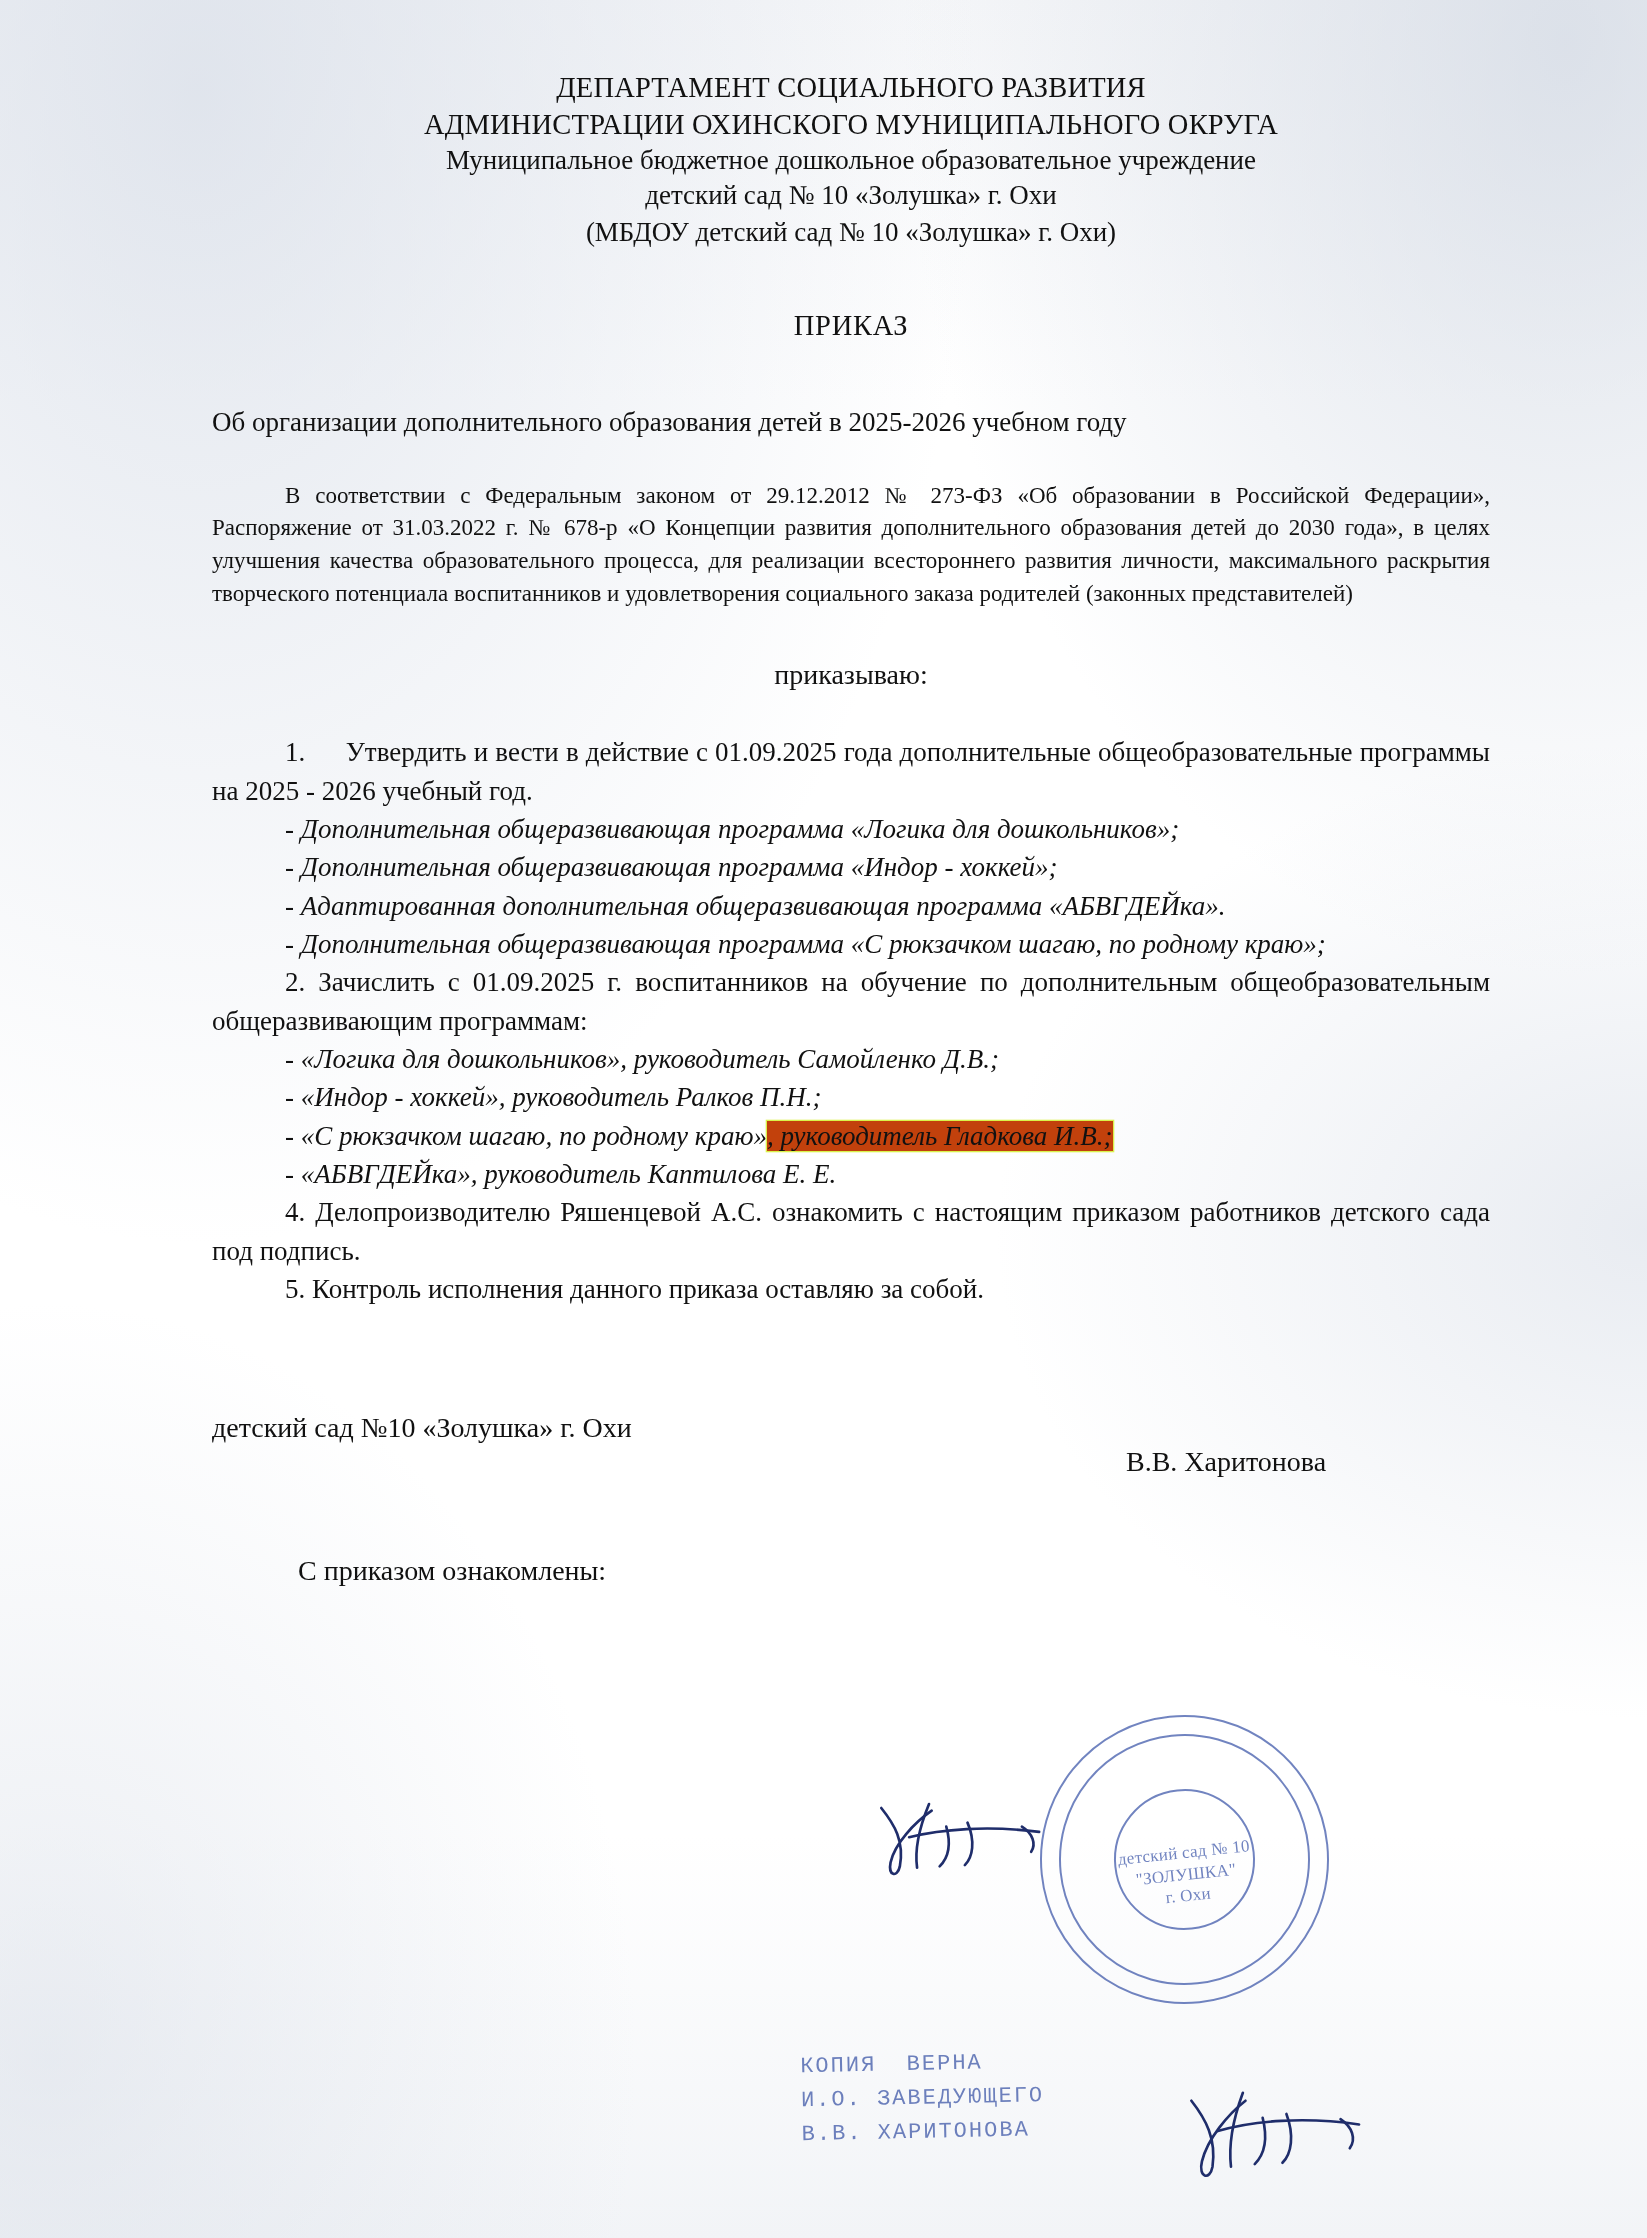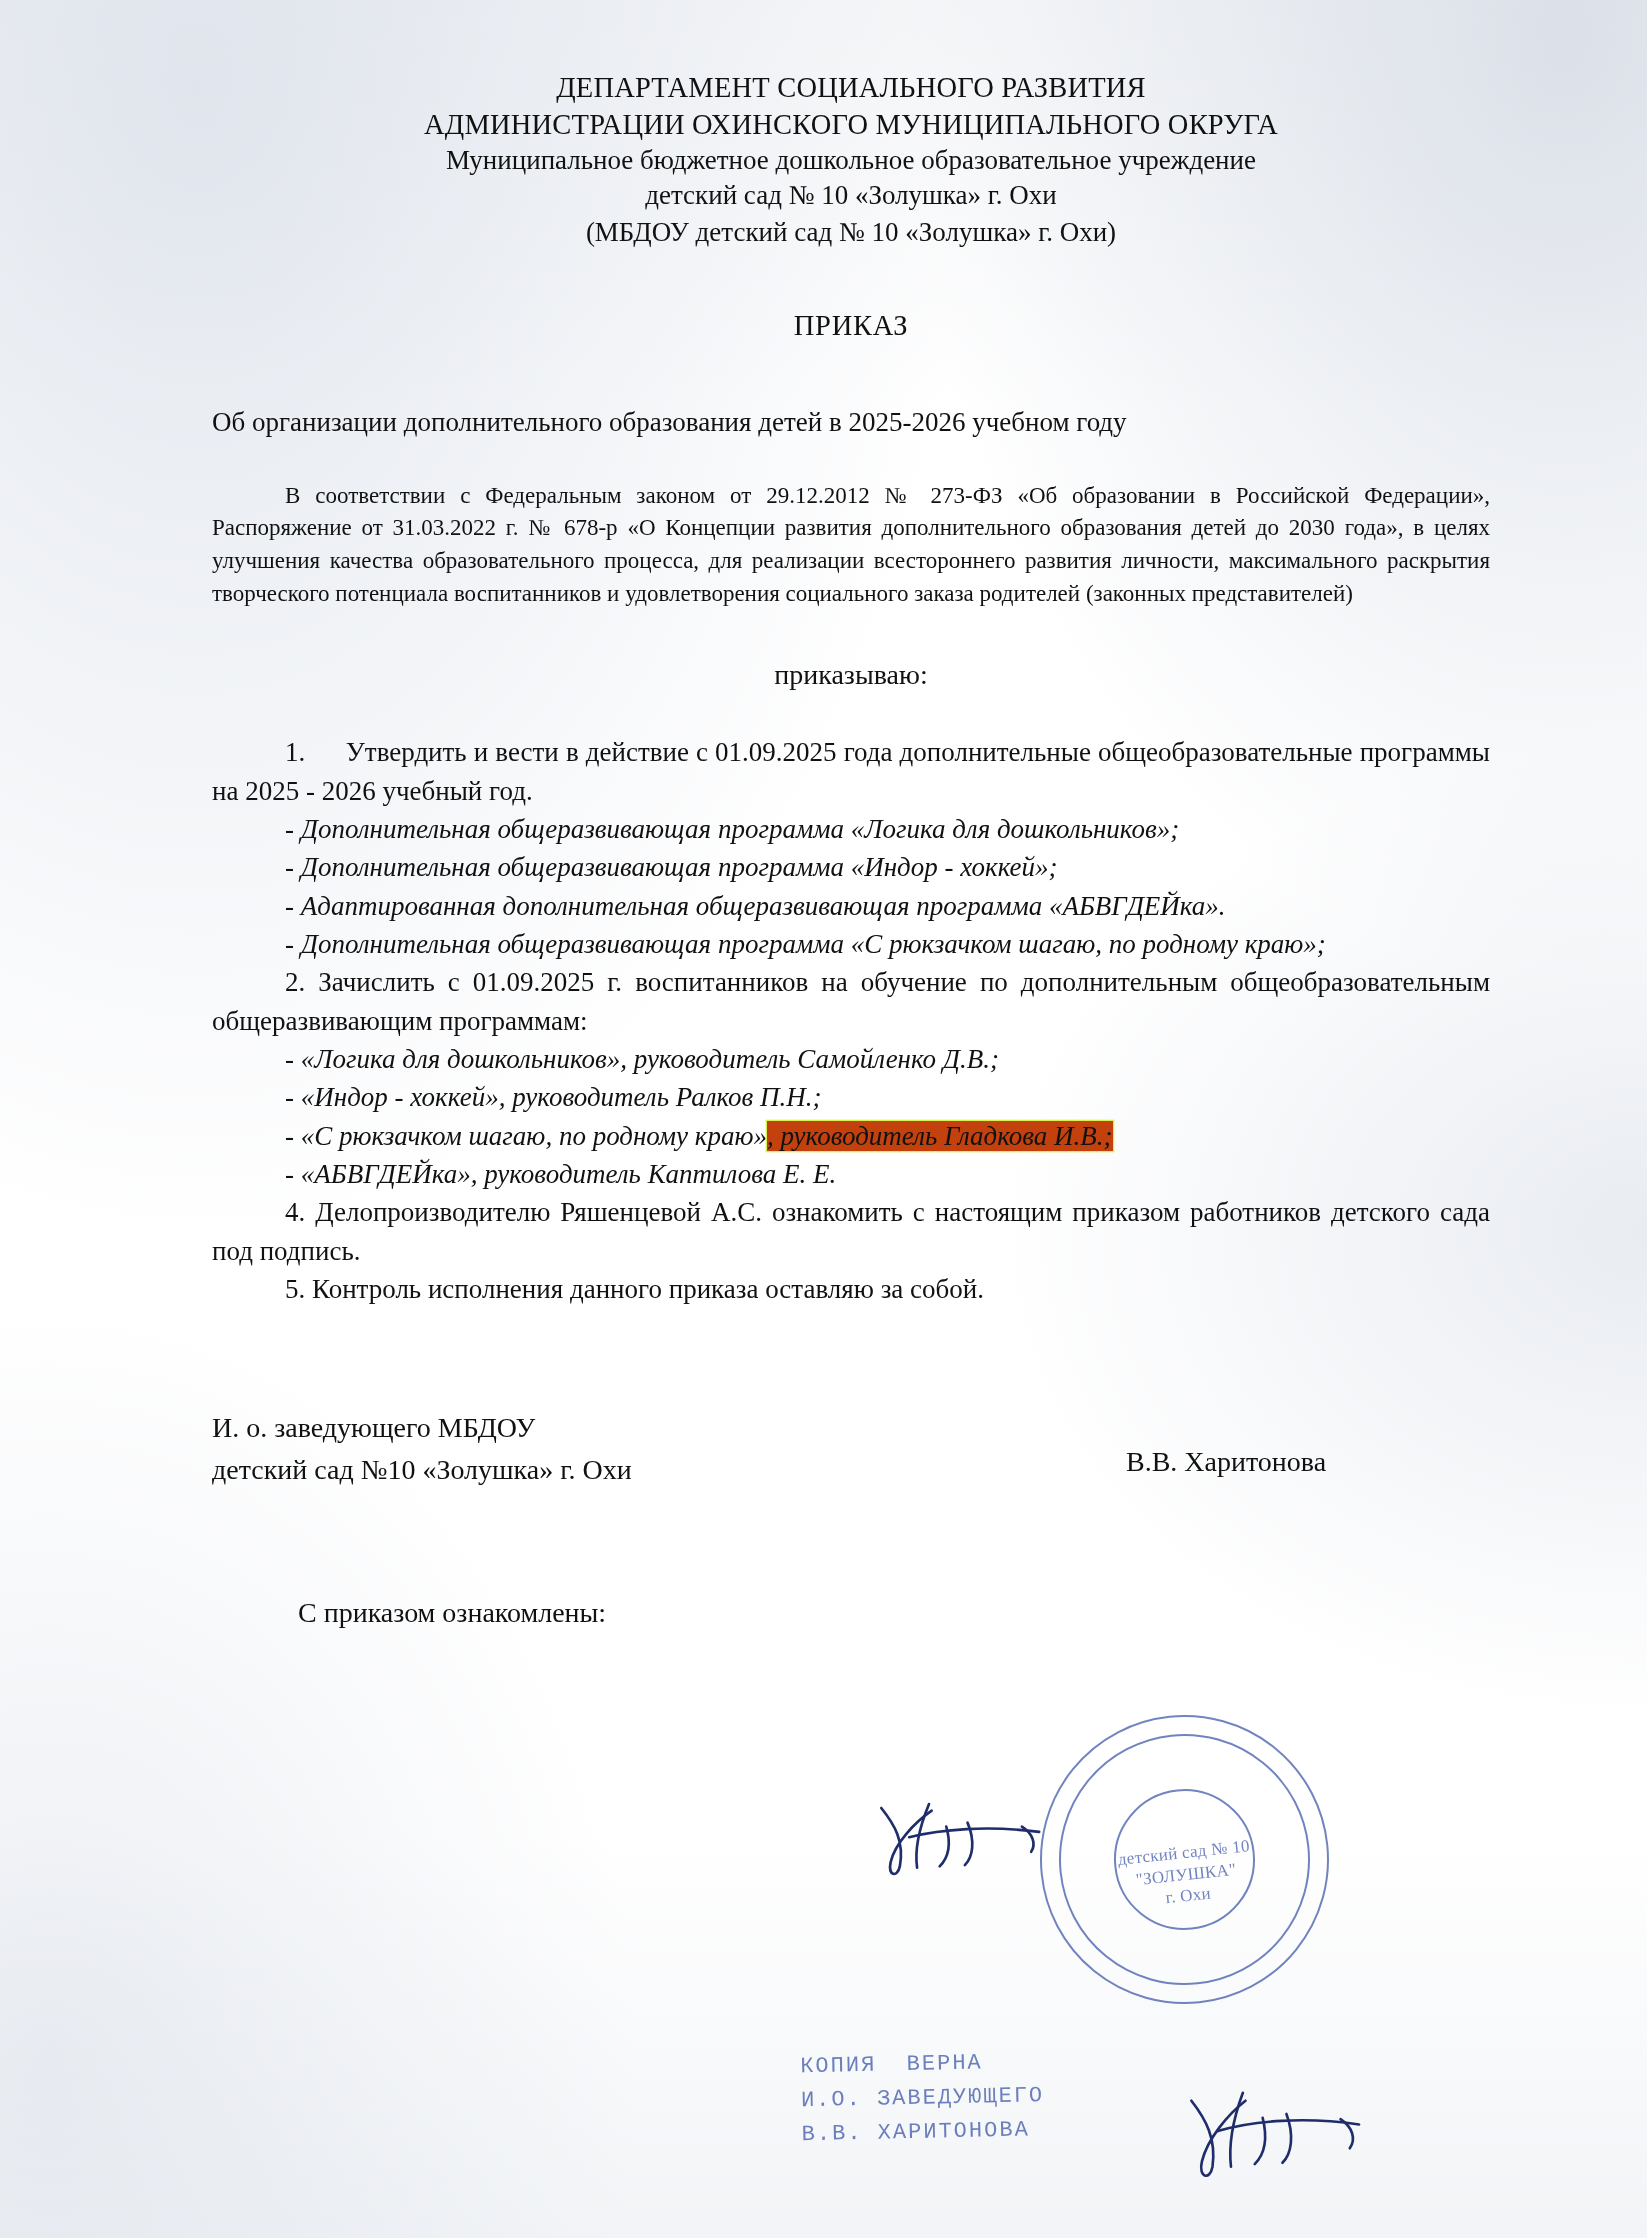--- a/index.html
+++ b/index.html
@@ -234,21 +234,20 @@
       <p class="item-main">2. Зачислить с 01.09.2025 г. воспитанников на обучение по дополнительным общеобразовательным общеразвивающим программам:</p>
       <p class="item-dash">- «Логика для дошкольников», руководитель Самойленко Д.В.;</p>
       <p class="item-dash">- «Индор - хоккей», руководитель Ралков П.Н.;</p>
       <p class="item-dash"><span>- «С рюкзачком шагаю, по родному краю»</span><span class="hl">, руководитель Гладкова И.В.;</span></p>
       <p class="item-dash">- «АБВГДЕЙка», руководитель Каптилова Е. Е.</p>
       <p class="item-main">4. Делопроизводителю Ряшенцевой А.С.  ознакомить с настоящим приказом работников детского сада под подпись.</p>
       <p class="item-main">5. Контроль исполнения данного приказа оставляю за собой.</p>
     </div>
 
     <div class="sign-block">
-      <div>И. о. заведующего МБДОУ</div>
       <div>детский сад №10 «Золушка» г. Охи</div>
       <div class="sign-name">В.В. Харитонова</div>
     </div>
 
     <div class="ack-line">С приказом ознакомлены:</div>
 
   </div>
 
   <svg class="signature" viewBox="0 0 300 170">
     <g fill="none" stroke="#1f2d6b" stroke-width="4" stroke-linecap="round">

